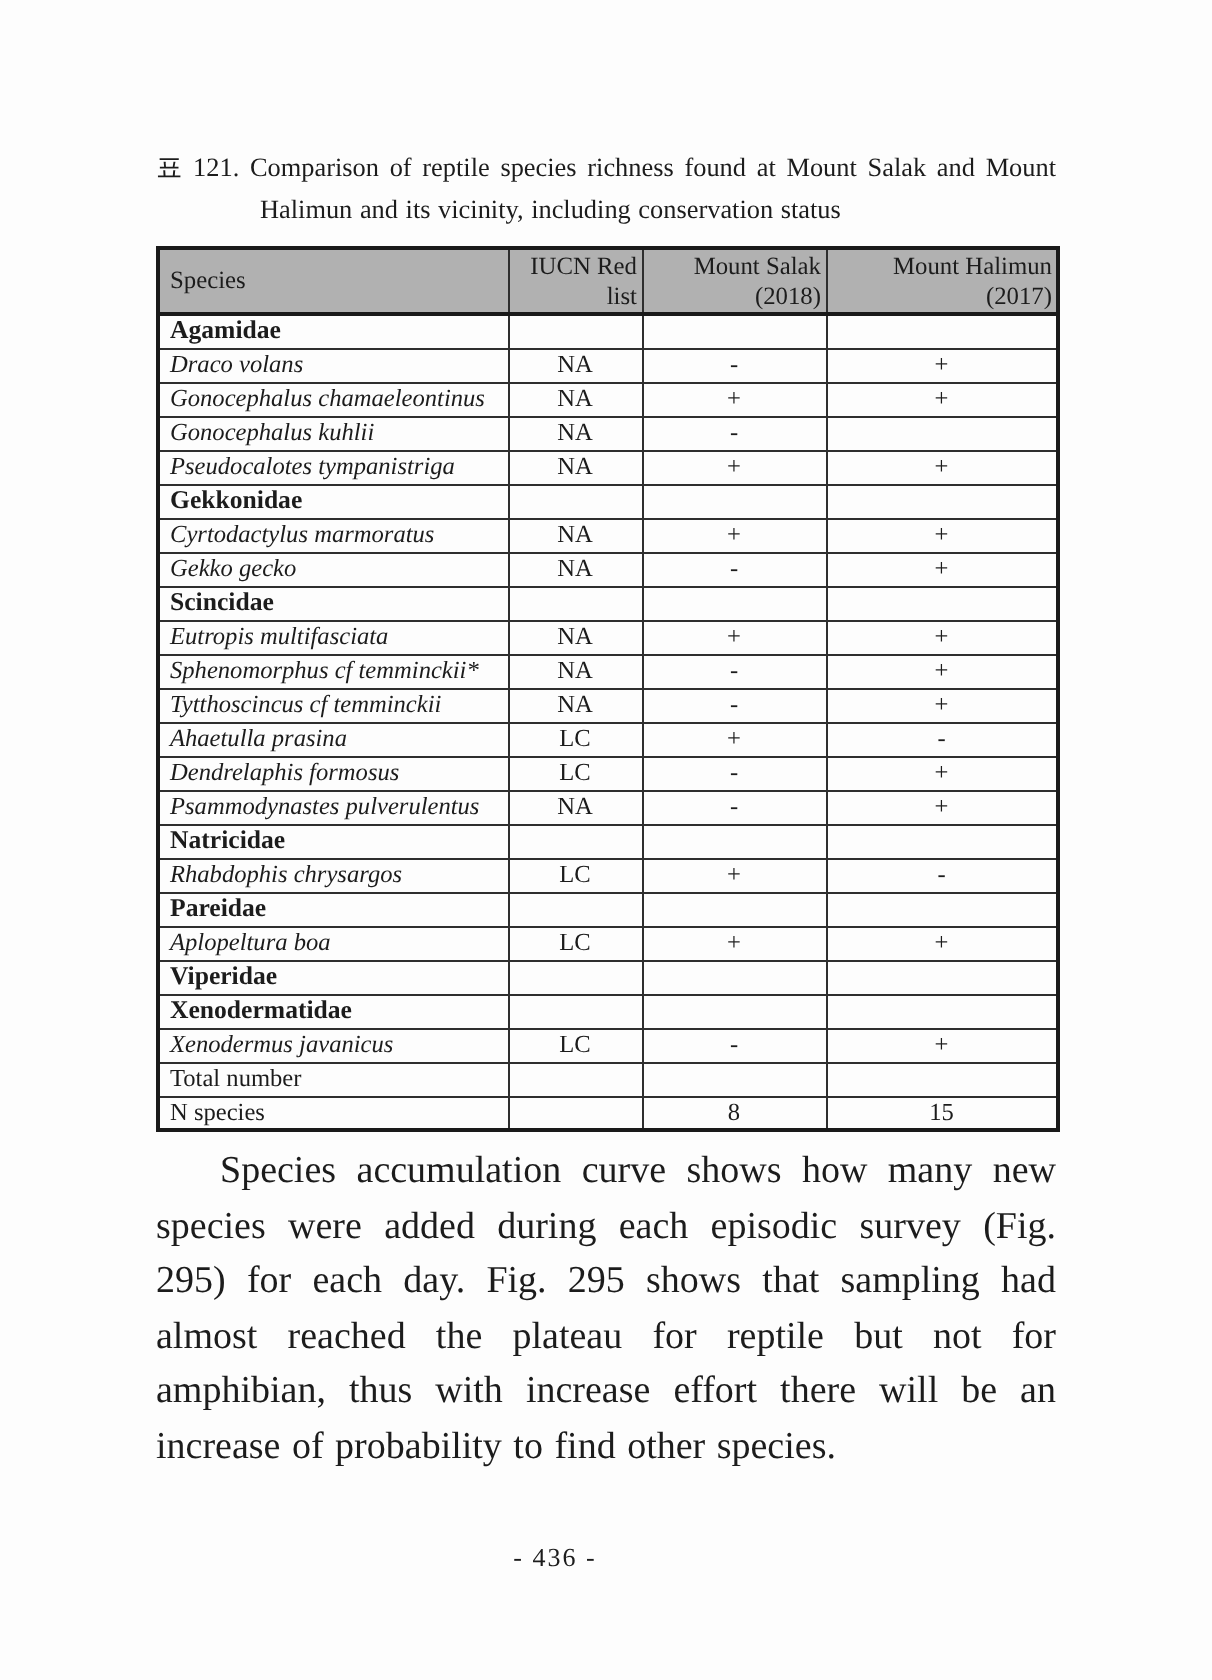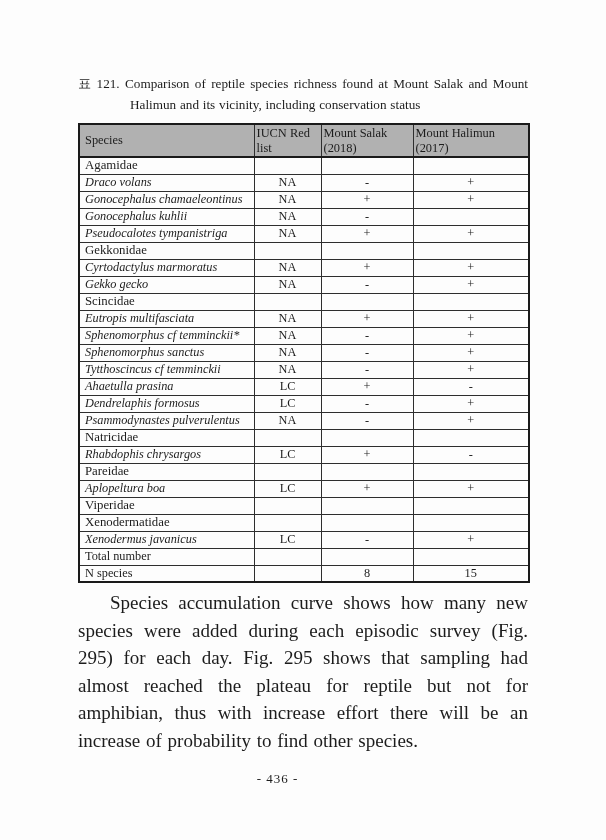--- a/index.html
+++ b/index.html
@@ -49,38 +49,38 @@
   th, td {
     border: 1px solid var(--border_light);
     overflow: hidden;
   }
   th {
     background: var(--header_bg);
     font-weight: normal;
     font-size: 12.4px;
     line-height: 14.5px;
     white-space: pre-line;
-    text-align: left;
+    text-align: right;
     vertical-align: middle;
     height: 32px;
     padding: 1px 2px;
     border-bottom: 2px solid var(--border_dark);
   }
   th.h-species { text-align: left; padding-left: 5px; vertical-align: middle; }
   td {
     height: 17px;
     font-size: 12.3px;
     line-height: 15px;
     padding: 0 3px;
     vertical-align: middle;
   }
   td.c-name { text-align: left; padding-left: 5px; white-space: nowrap; }
   td.c-iucn, td.c-salak, td.c-halimun { text-align: center; }
   tr.row-species td.c-name { font-style: italic; }
-  tr.row-family td.c-name { font-weight: normal; font-size: 12.8px; }
+  tr.row-family td.c-name { font-weight: bold; font-size: 12.8px; }
   .body-text {
     margin: 6px 0 0 0;
     font-size: 19px;
     line-height: 27.5px;
     text-align: justify;
     text-indent: 32px;
     word-spacing: 1px;
   }
   .page-number {
     position: absolute;
@@ -178,26 +178,20 @@
             <td class="c-salak">+</td>
             <td class="c-halimun">+</td>
           </tr>
           <tr class="row-species">
             <td class="c-name">Sphenomorphus cf temminckii*</td>
             <td class="c-iucn">NA</td>
             <td class="c-salak">-</td>
             <td class="c-halimun">+</td>
           </tr>
           <tr class="row-species">
-            <td class="c-name">Sphenomorphus sanctus</td>
-            <td class="c-iucn">NA</td>
-            <td class="c-salak">-</td>
-            <td class="c-halimun">+</td>
-          </tr>
-          <tr class="row-species">
             <td class="c-name">Tytthoscincus cf temminckii</td>
             <td class="c-iucn">NA</td>
             <td class="c-salak">-</td>
             <td class="c-halimun">+</td>
           </tr>
           <tr class="row-species">
             <td class="c-name">Ahaetulla prasina</td>
             <td class="c-iucn">LC</td>
             <td class="c-salak">+</td>
             <td class="c-halimun">-</td>

